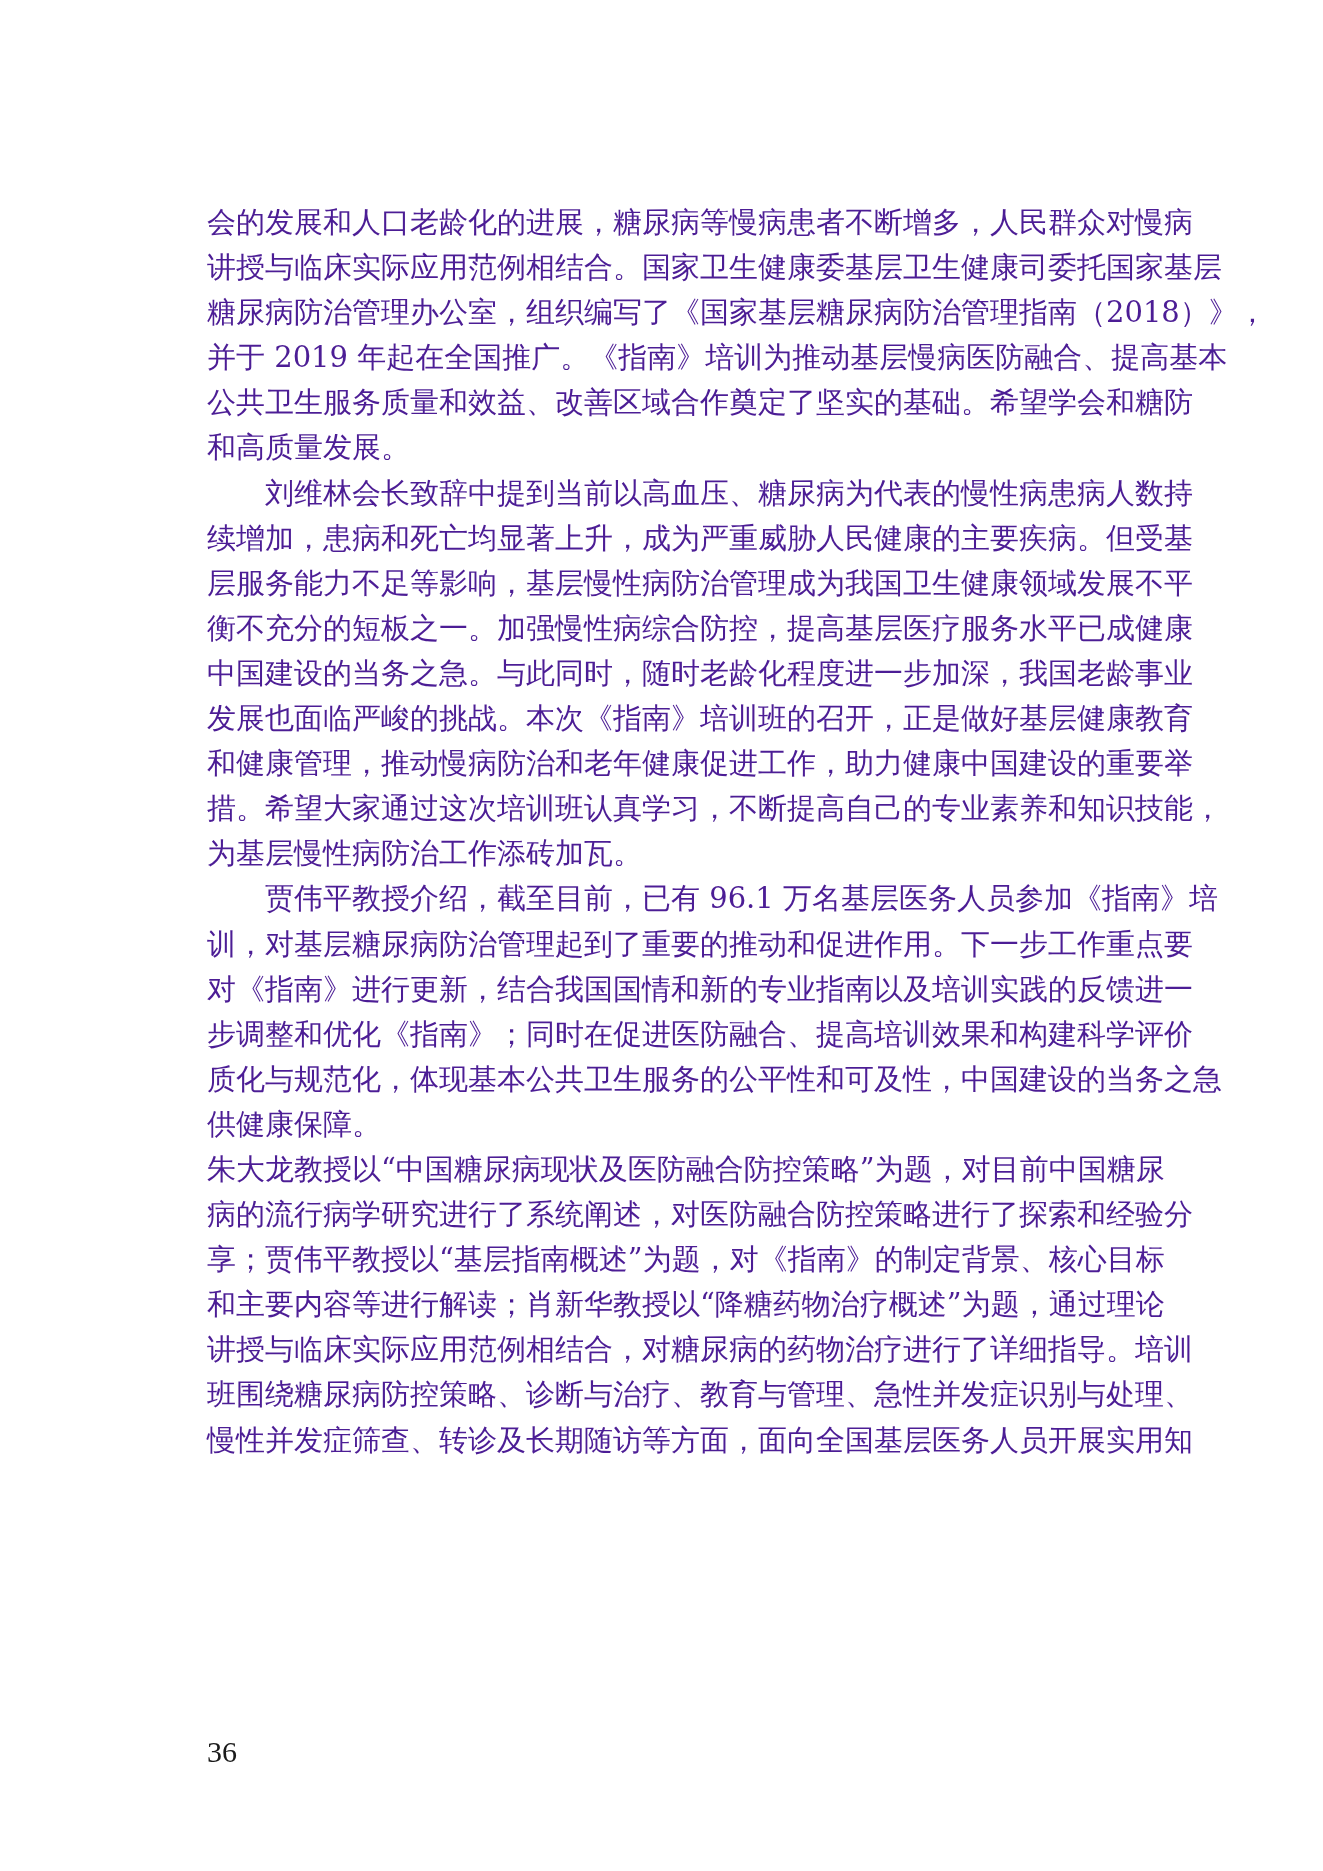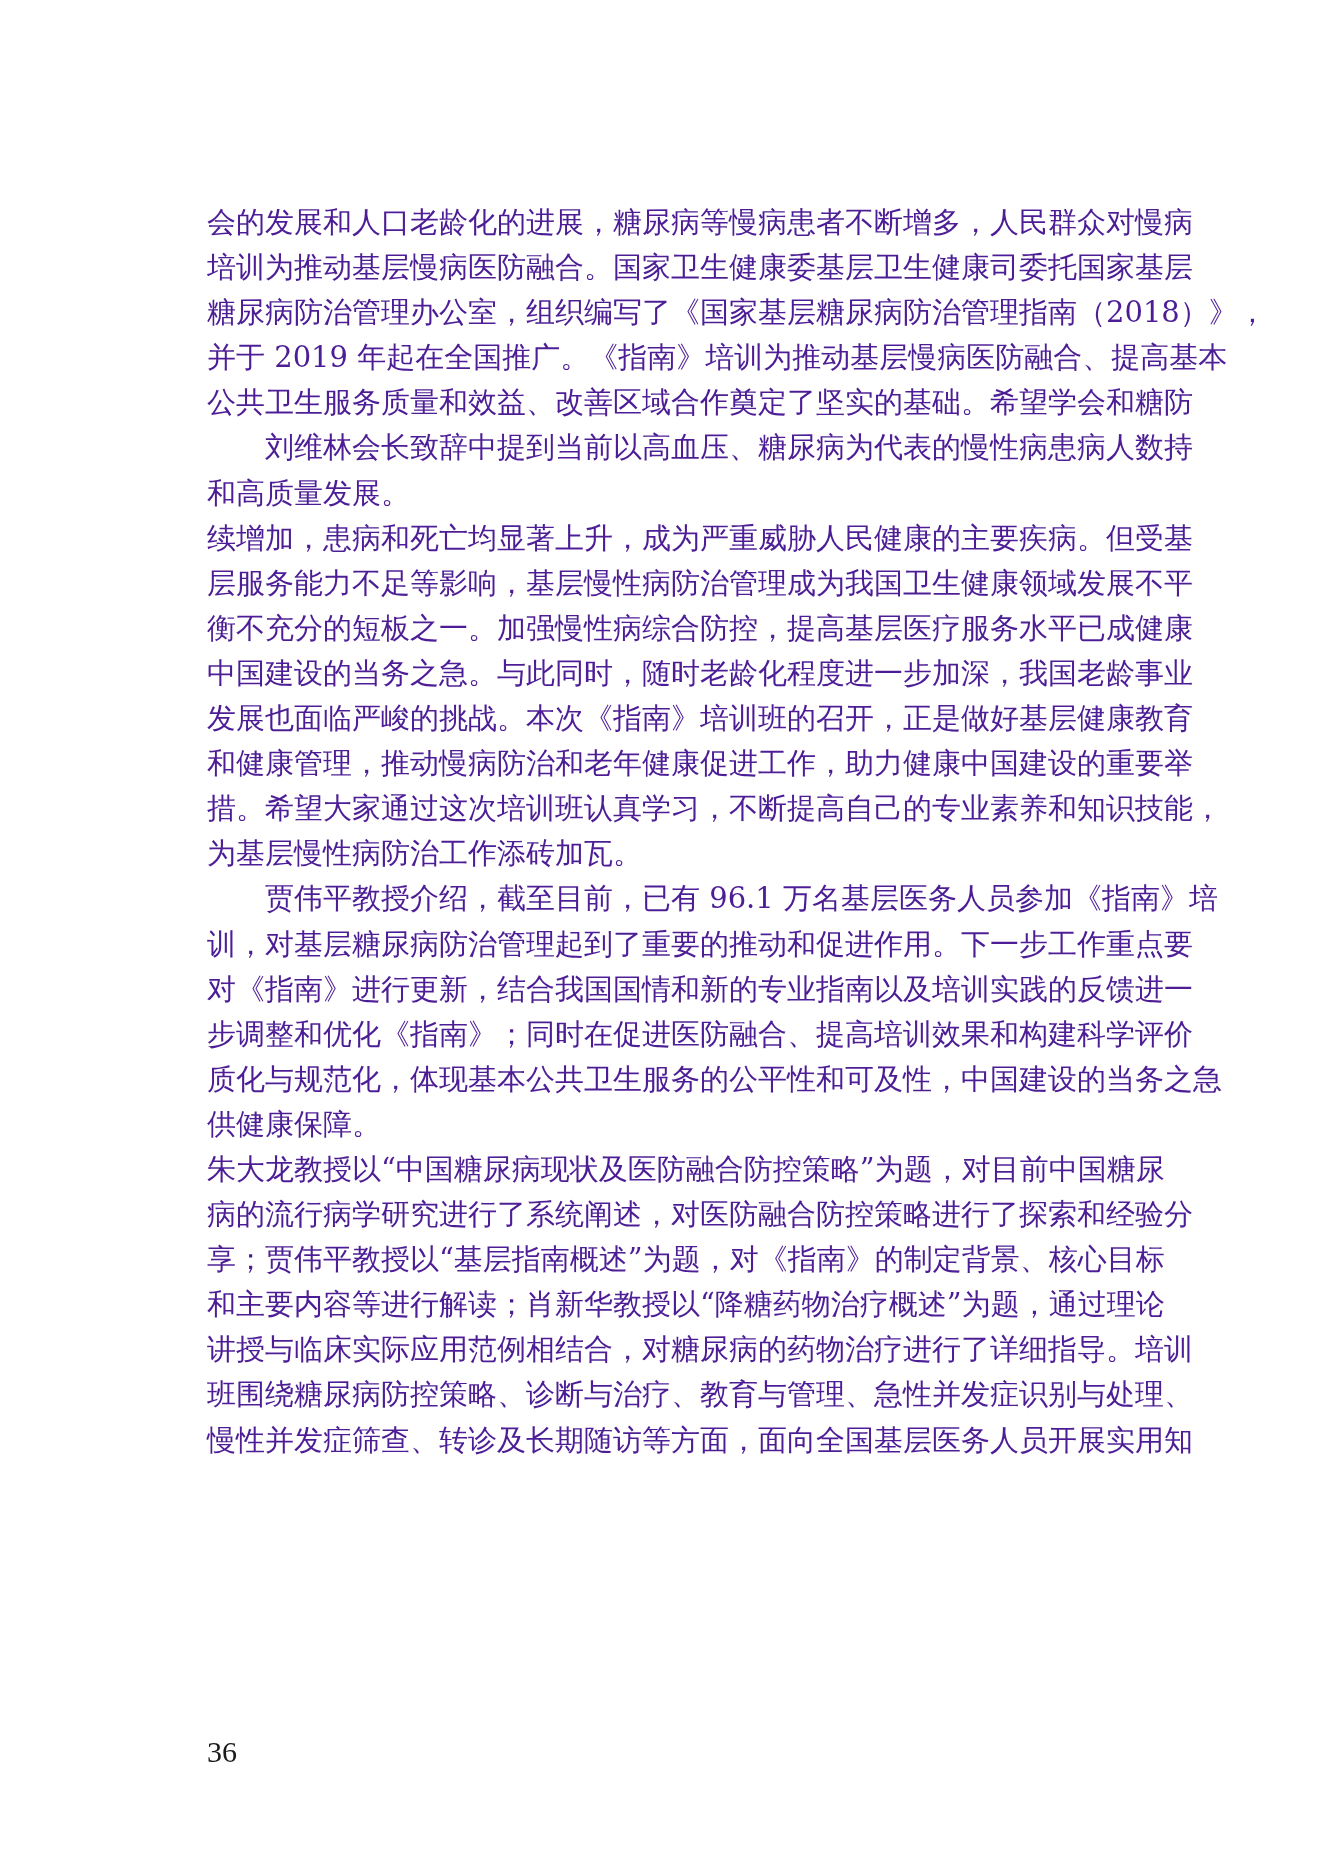--- a/index.html
+++ b/index.html
@@ -30,26 +30,26 @@
     font-family: "Liberation Serif", "DejaVu Serif", serif;
     font-size: 30px; color: #1a1a1a;
   }
 </style>
 </head>
 <body>
 
 <div class="page">
   <div class="body-text">
     <span class="line">会的发展和人口老龄化的进展，糖尿病等慢病患者不断增多，人民群众对慢病</span>
-    <span class="line">培训为推动基层慢病医防融合。国家卫生健康委基层卫生健康司委托国家基层</span>
+    <span class="line">讲授与临床实际应用范例相结合。国家卫生健康委基层卫生健康司委托国家基层</span>
     <span class="line">糖尿病防治管理办公室，组织编写了《国家基层糖尿病防治管理指南（2018）》，</span>
     <span class="line">并于 2019 年起在全国推广。《指南》培训为推动基层慢病医防融合、提高基本</span>
     <span class="line">公共卫生服务质量和效益、改善区域合作奠定了坚实的基础。希望学会和糖防</span>
+    <span class="line last">和高质量发展。</span>
     <span class="line">　　刘维林会长致辞中提到当前以高血压、糖尿病为代表的慢性病患病人数持</span>
-    <span class="line last">和高质量发展。</span>
     <span class="line">续增加，患病和死亡均显著上升，成为严重威胁人民健康的主要疾病。但受基</span>
     <span class="line">层服务能力不足等影响，基层慢性病防治管理成为我国卫生健康领域发展不平</span>
     <span class="line">衡不充分的短板之一。加强慢性病综合防控，提高基层医疗服务水平已成健康</span>
     <span class="line">中国建设的当务之急。与此同时，随时老龄化程度进一步加深，我国老龄事业</span>
     <span class="line">发展也面临严峻的挑战。本次《指南》培训班的召开，正是做好基层健康教育</span>
     <span class="line">和健康管理，推动慢病防治和老年健康促进工作，助力健康中国建设的重要举</span>
     <span class="line">措。希望大家通过这次培训班认真学习，不断提高自己的专业素养和知识技能，</span>
     <span class="line last">为基层慢性病防治工作添砖加瓦。</span>
     <span class="line">　　贾伟平教授介绍，截至目前，已有 96.1 万名基层医务人员参加《指南》培</span>
     <span class="line">训，对基层糖尿病防治管理起到了重要的推动和促进作用。下一步工作重点要</span>

